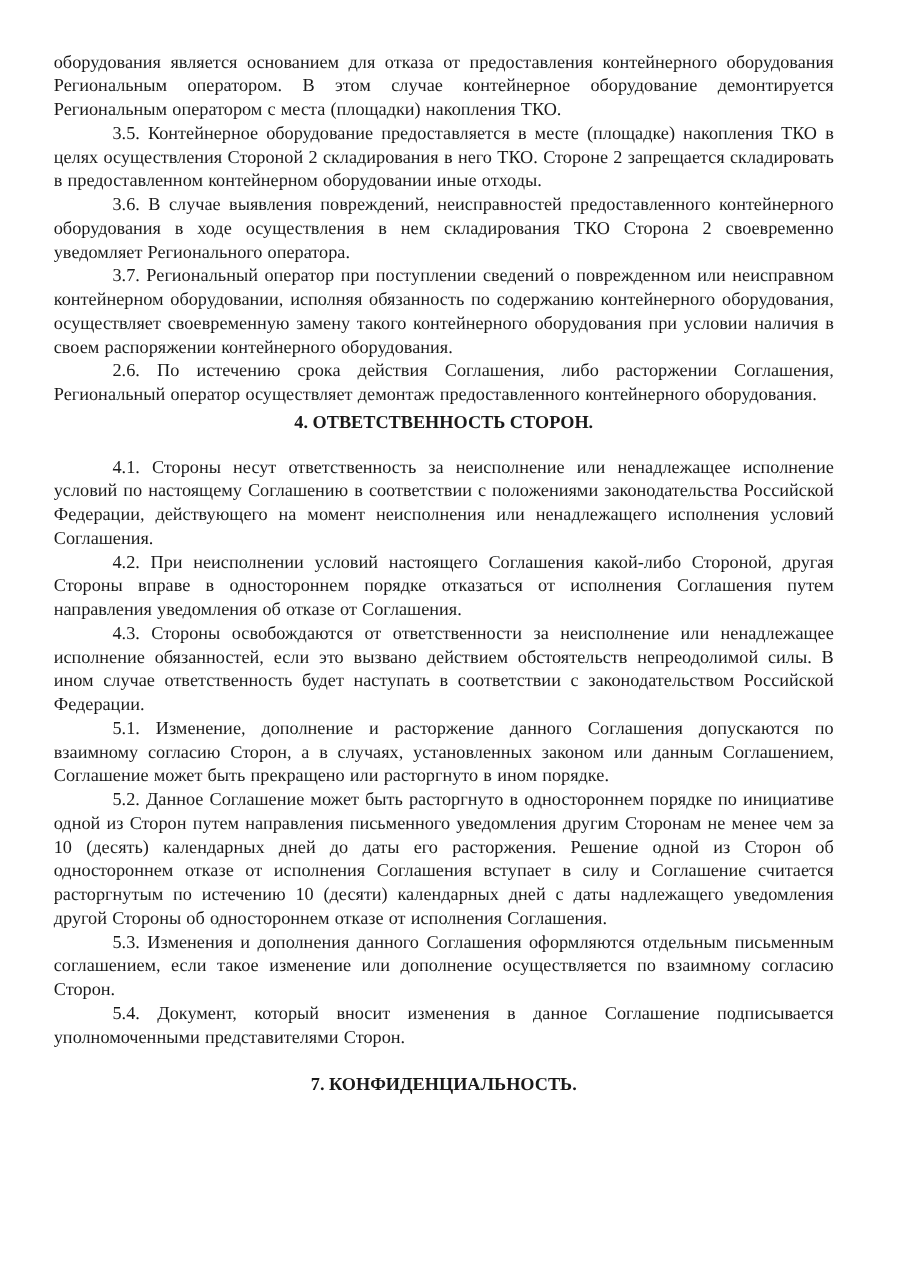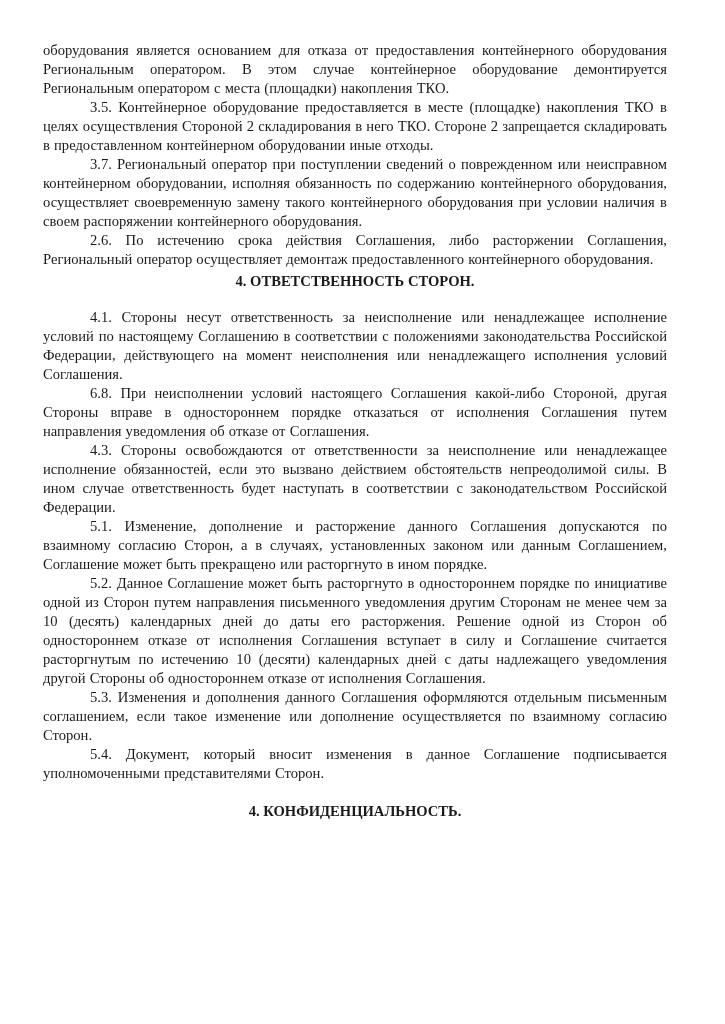--- a/index.html
+++ b/index.html
@@ -45,30 +45,31 @@
     margin-top: 19px;
     margin-bottom: 19px;
   }
 </style>
 </head>
 <body>
 
 <div class="page">
   <p class="para no-indent">оборудования является основанием для отказа от предоставления контейнерного оборудования Региональным оператором. В этом случае контейнерное оборудование демонтируется Региональным оператором с места (площадки) накопления ТКО.</p>
   <p class="para">3.5. Контейнерное оборудование предоставляется в месте (площадке) накопления ТКО в целях осуществления Стороной 2 складирования в него ТКО. Стороне 2 запрещается складировать в предоставленном контейнерном оборудовании иные отходы.</p>
+  <p class="para">3.6. В случае выявления повреждений, неисправностей предоставленного контейнерного оборудования в ходе осуществления в нем складирования ТКО Сторона 2 своевременно уведомляет Регионального оператора.</p>
   <p class="para">3.7. Региональный оператор при поступлении сведений о поврежденном или неисправном контейнерном оборудовании, исполняя обязанность по содержанию контейнерного оборудования, осуществляет своевременную замену такого контейнерного оборудования при условии наличия в своем распоряжении контейнерного оборудования.</p>
   <p class="para">2.6. По истечению срока действия Соглашения, либо расторжении Соглашения, Региональный оператор осуществляет демонтаж предоставленного контейнерного оборудования.</p>
 
   <h2 class="heading h4">4. ОТВЕТСТВЕННОСТЬ СТОРОН.</h2>
 
   <p class="para">4.1. Стороны несут ответственность за неисполнение или ненадлежащее исполнение условий по настоящему Соглашению в соответствии с положениями законодательства Российской Федерации, действующего на момент неисполнения или ненадлежащего исполнения условий Соглашения.</p>
-  <p class="para">6.8. При неисполнении условий настоящего Соглашения какой-либо Стороной, другая Стороны вправе в одностороннем порядке отказаться от исполнения Соглашения путем направления уведомления об отказе от Соглашения.</p>
+  <p class="para">4.2. При неисполнении условий настоящего Соглашения какой-либо Стороной, другая Стороны вправе в одностороннем порядке отказаться от исполнения Соглашения путем направления уведомления об отказе от Соглашения.</p>
   <p class="para">4.3. Стороны освобождаются от ответственности за неисполнение или ненадлежащее исполнение обязанностей, если это вызвано действием обстоятельств непреодолимой силы. В ином случае ответственность будет наступать в соответствии с законодательством Российской Федерации.</p>
 
 
   <p class="para">5.1. Изменение, дополнение и расторжение данного Соглашения допускаются по взаимному согласию Сторон, а в случаях, установленных законом или данным Соглашением, Соглашение может быть прекращено или расторгнуто в ином порядке.</p>
   <p class="para">5.2. Данное Соглашение может быть расторгнуто в одностороннем порядке по инициативе одной из Сторон путем направления письменного уведомления другим Сторонам не менее чем за 10 (десять) календарных дней до даты его расторжения. Решение одной из Сторон об одностороннем отказе от исполнения Соглашения вступает в силу и Соглашение считается расторгнутым по истечению 10 (десяти) календарных дней с даты надлежащего уведомления другой Стороны об одностороннем отказе от исполнения Соглашения.</p>
   <p class="para">5.3. Изменения и дополнения данного Соглашения оформляются отдельным письменным соглашением, если такое изменение или дополнение осуществляется по взаимному согласию Сторон.</p>
   <p class="para">5.4. Документ, который вносит изменения в данное Соглашение подписывается уполномоченными представителями Сторон.</p>
 
-  <h2 class="heading h6">4. КОНФИДЕНЦИАЛЬНОСТЬ.</h2>
+  <h2 class="heading h6">7. КОНФИДЕНЦИАЛЬНОСТЬ.</h2>
 
 </div>
 
 </body></html>

